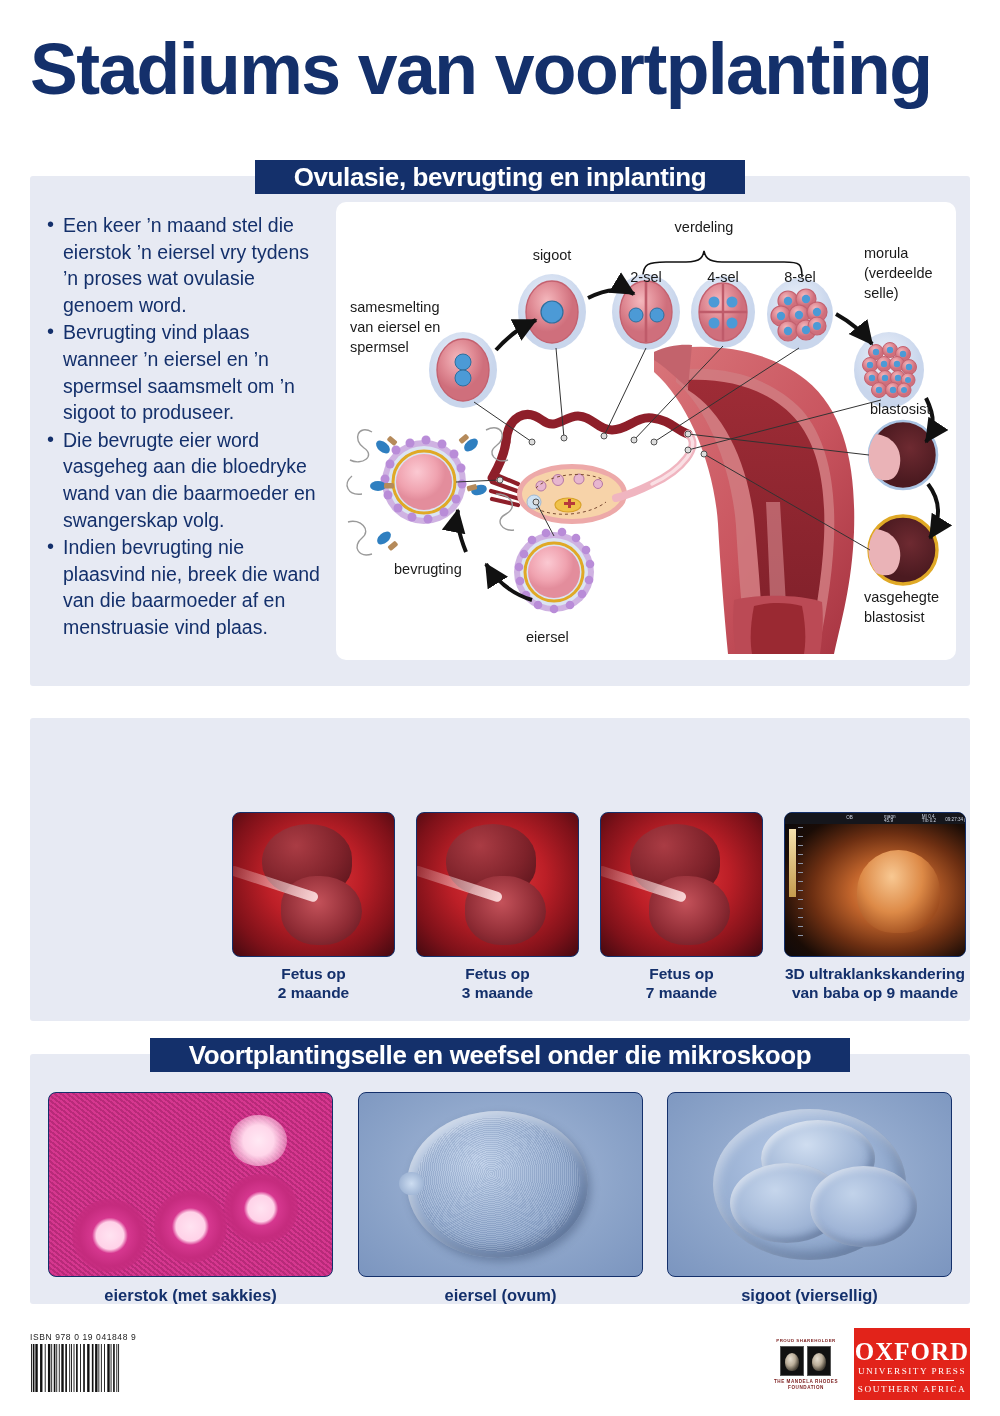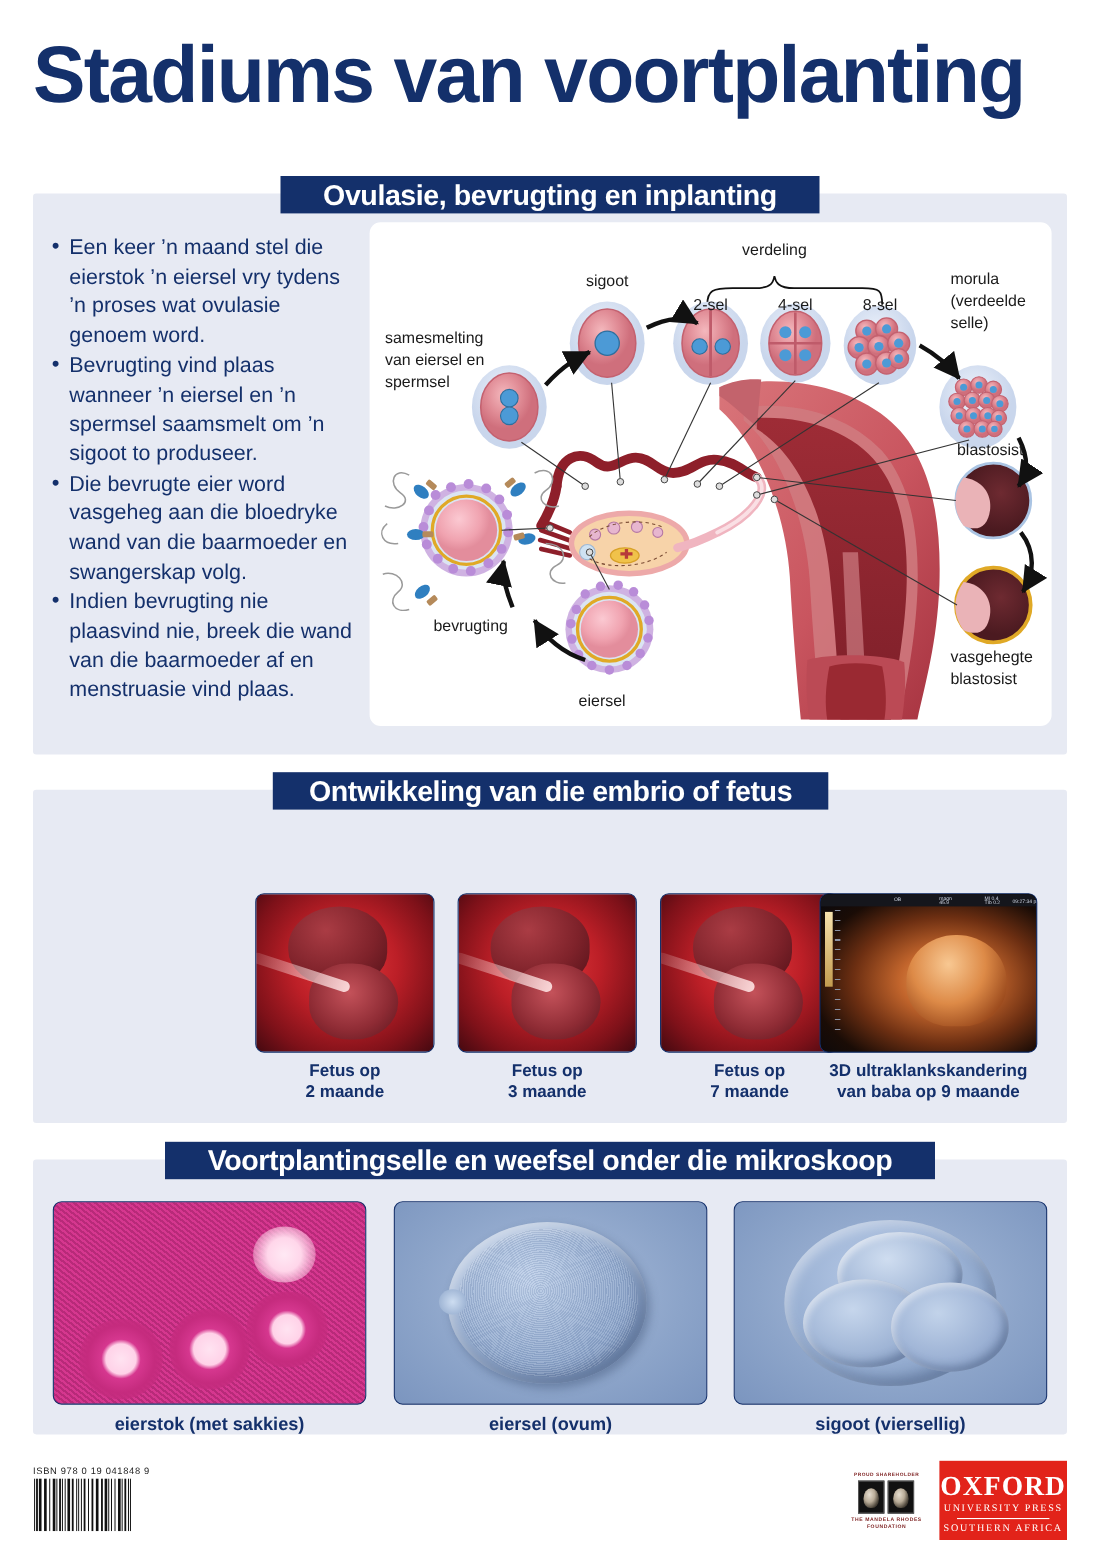--- a/index.html
+++ b/index.html
@@ -462,21 +462,20 @@
       <text class="dlabel" x="14" y="150">spermsel</text>
       <text class="dlabel" x="534" y="212">blastosist</text>
       <text class="dlabel" x="528" y="400">vasgehegte</text>
       <text class="dlabel" x="528" y="420">blastosist</text>
       <text class="dlabel" x="58" y="372">bevrugting</text>
       <text class="dlabel" x="190" y="440">eiersel</text>
     </svg>
   </div>
 
   <div class="panel" id="panel2"></div>
-  <div class="banner" id="banner2">Ontwikkeling van die embrio of fetus</div>
   <div class="fetus-row" id="fetus-row">
       <div class="fetus-cell" style="left: 184px; width: 163px;">
         <div class="fetus-img" style="background: radial-gradient(at 50% 45%, rgb(229, 58, 61) 0%, rgb(188, 31, 39) 42%, rgb(126, 17, 25) 76%, rgb(68, 9, 16) 100%);">
           <div style="position:absolute;left:18%;top:8%;width:56%;height:50%;border-radius:52% 48% 42% 46%;background:radial-gradient(ellipse at 38% 30%, #aa3c44 0%, #7e222a 58%, #521118 100%);"></div>
           <div style="position:absolute;left:30%;top:44%;width:50%;height:48%;border-radius:44% 52% 50% 46%;background:radial-gradient(ellipse at 45% 38%, #c4525a 0%, #8e2b34 58%, #58141c 100%);"></div>
           <div style="position:absolute;left:-4%;top:46%;width:58%;height:7%;border-radius:6px;transform:rotate(18deg);background:linear-gradient(90deg,rgba(255,235,235,0.10),rgba(255,228,228,0.9));"></div>
         </div>
         <div class="fetus-cap">
           <div>Fetus op</div>
           <div>2 maande</div>
@@ -497,21 +496,21 @@
         <div class="fetus-img" style="background: radial-gradient(at 50% 45%, rgb(229, 58, 61) 0%, rgb(188, 31, 39) 42%, rgb(126, 17, 25) 76%, rgb(68, 9, 16) 100%);">
           <div style="position:absolute;left:18%;top:8%;width:56%;height:50%;border-radius:52% 48% 42% 46%;background:radial-gradient(ellipse at 38% 30%, #aa3c44 0%, #7e222a 58%, #521118 100%);"></div>
           <div style="position:absolute;left:30%;top:44%;width:50%;height:48%;border-radius:44% 52% 50% 46%;background:radial-gradient(ellipse at 45% 38%, #c4525a 0%, #8e2b34 58%, #58141c 100%);"></div>
           <div style="position:absolute;left:-4%;top:46%;width:58%;height:7%;border-radius:6px;transform:rotate(18deg);background:linear-gradient(90deg,rgba(255,235,235,0.10),rgba(255,228,228,0.9));"></div>
         </div>
         <div class="fetus-cap">
           <div>Fetus op</div>
           <div>7 maande</div>
         </div>
       </div>
-      <div class="fetus-cell" style="left: 697px; width: 198px;">
+      <div class="fetus-cell" style="left: 736px; width: 182px;">
         <div class="fetus-img" style="background: rgb(7, 8, 13);">
           <div style="position:absolute;left:0;top:0;width:100%;height:100%;background:radial-gradient(ellipse at 58% 55%, #f0a860 0%, #c2652c 26%, #6d2f12 52%, #1a0c06 76%, #07080d 100%);"></div>
           <div style="position:absolute;left:40%;top:26%;width:46%;height:58%;border-radius:50% 50% 44% 44%;background:radial-gradient(ellipse at 42% 32%, #f8c892 0%, #dd8a47 45%, #9d4c1e 78%, rgba(40,18,8,0) 100%);"></div>
           <div class="us-bar"></div>
           <div class="us-txt" style="left:34%;top:2px;">OB</div>
           <div class="us-txt" style="left:55%;top:0.5px;">magn</div>
           <div class="us-txt" style="left:55%;top:5px;">45.9</div>
           <div class="us-txt" style="left:76%;top:0.5px;">MI 0.4</div>
           <div class="us-txt" style="left:76%;top:5px;">TIb 0.2</div>
           <div class="us-txt" style="left:89%;top:4px;">09:27:34 pm</div>

